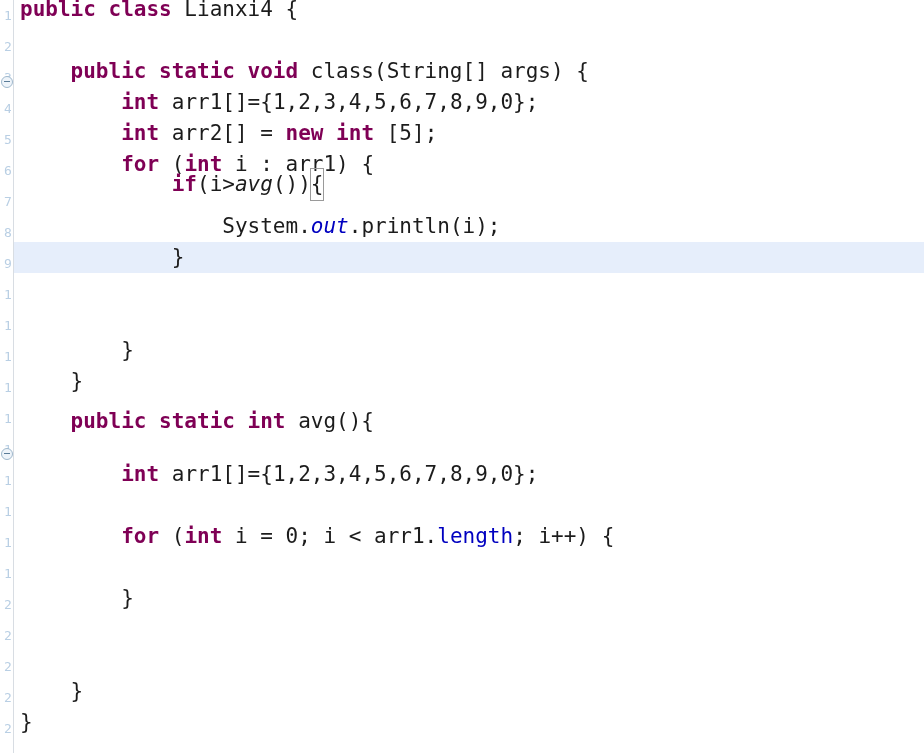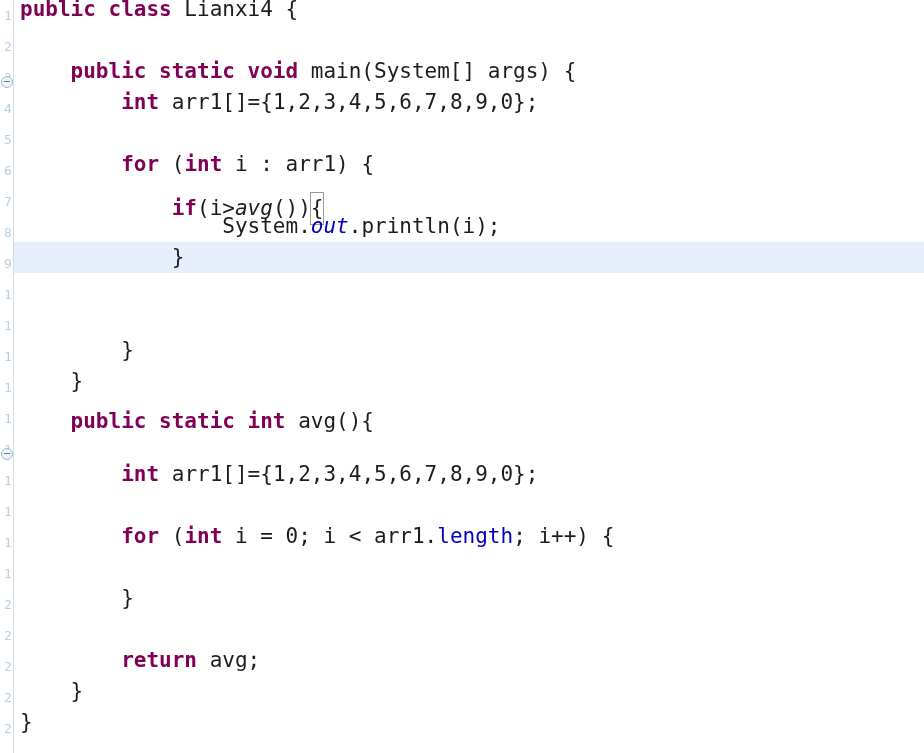--- a/index.html
+++ b/index.html
@@ -179,28 +179,29 @@
     <div class="fold" style="top:76px"></div>
     <div class="fold" style="top:448px"></div>
   </div>
 
   <div class="code">
 
     <div class="row" style="top:-6px"><span class="txt"><span class="kw">public class</span><span class="plain"> Lianxi4 {</span></span></div>
 
     <div class="row" style="top:25px"><span class="txt"></span></div>
 
-    <div class="row" style="top:56px"><span class="txt"><span class="plain">    </span><span class="kw">public static void</span><span class="plain"> main(System[] args) {</span></span></div>
+    <div class="row" style="top:56px"><span class="txt"><span class="plain">    </span><span class="kw">public static void</span><span class="plain"> class(String[] args) {</span></span></div>
 
     <div class="row" style="top:87px"><span class="txt"><span class="plain">        </span><span class="kw">int</span><span class="plain"> arr1[]={1,2,3,4,5,6,7,8,9,0};</span></span></div>
 
+    <div class="row" style="top:118px"><span class="txt"><span class="plain">        </span><span class="kw">int</span><span class="plain"> </span><span class="plain squiggle">arr2</span><span class="plain">[] = </span><span class="kw">new int</span><span class="plain"> [5];</span></span></div>
 
     <div class="row" style="top:149px"><span class="txt"><span class="plain">        </span><span class="kw">for</span><span class="plain"> (</span><span class="kw">int</span><span class="plain"> i : arr1) {</span></span></div>
 
-    <div class="row" style="top:192px"><span class="txt"><span class="plain">            </span><span class="kw">if</span><span class="plain">(i&gt;</span><span class="mtd">avg</span><span class="plain">())</span><span class="plain brmatch">{</span></span></div>
+    <div class="row" style="top:168px"><span class="txt"><span class="plain">            </span><span class="kw">if</span><span class="plain">(i&gt;</span><span class="mtd">avg</span><span class="plain">())</span><span class="plain brmatch">{</span></span></div>
 
     <div class="row" style="top:211px"><span class="txt"><span class="plain">                </span><span class="plain">System.</span><span class="fld">out</span><span class="plain">.println(i);</span></span></div>
 
     <div class="row current" style="top:242px"><span class="txt"><span class="plain">            </span><span class="plain">}</span></span></div>
 
     <div class="row" style="top:273px"><span class="txt"></span></div>
 
     <div class="row" style="top:304px"><span class="txt"></span></div>
 
     <div class="row" style="top:335px"><span class="txt"><span class="plain">        </span><span class="plain">}</span></span></div>
@@ -214,20 +215,19 @@
     <div class="row" style="top:459px"><span class="txt"><span class="plain">        </span><span class="kw">int</span><span class="plain"> arr1[]={1,2,3,4,5,6,7,8,9,0};</span></span></div>
 
 
     <div class="row" style="top:521px"><span class="txt"><span class="plain">        </span><span class="kw">for</span><span class="plain"> (</span><span class="kw">int</span><span class="plain"> i = 0; i &lt; arr1.</span><span class="sfld">length</span><span class="plain">; i++) {</span></span></div>
 
     <div class="row" style="top:552px"><span class="txt"><span class="plain">            </span></span></div>
 
     <div class="row" style="top:583px"><span class="txt"><span class="plain">        </span><span class="plain">}</span></span></div>
 
 
-    <div class="row" style="top:645px"><span class="txt"><span class="plain">        </span><span class="kw">return</span><span class="plain"> avg;</span></span></div>
 
     <div class="row" style="top:676px"><span class="txt"><span class="plain">    </span><span class="plain">}</span></span></div>
 
     <div class="row" style="top:707px"><span class="txt"><span class="plain">}</span></span></div>
 
   </div>
 </div>
 
 </body></html>

